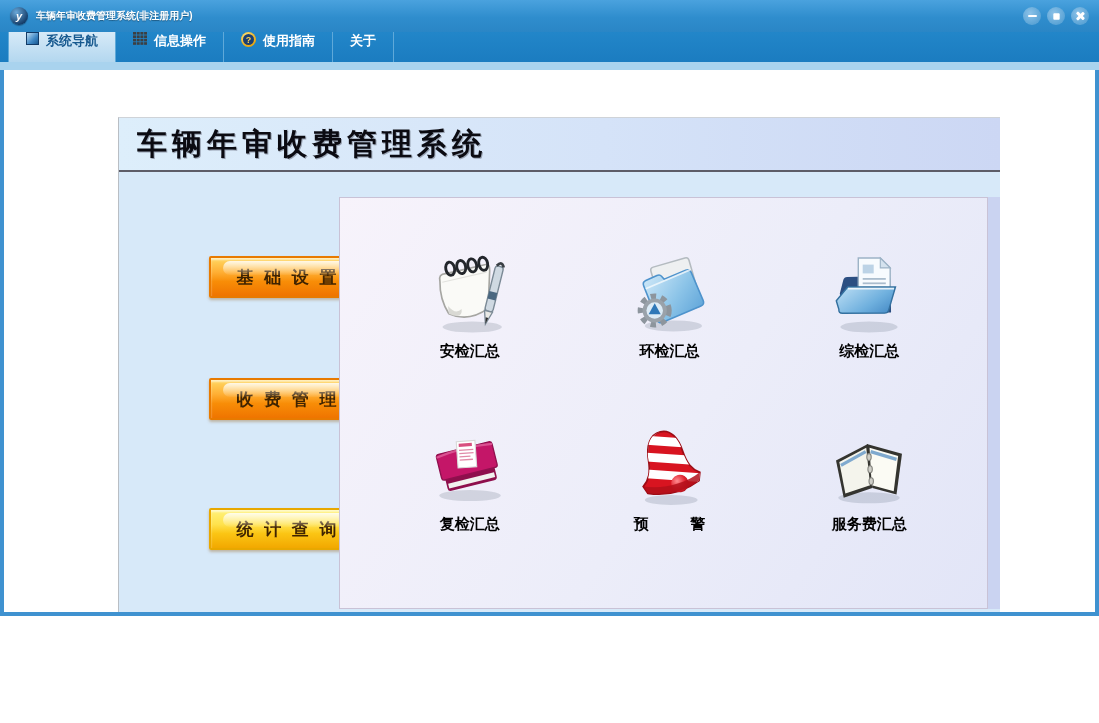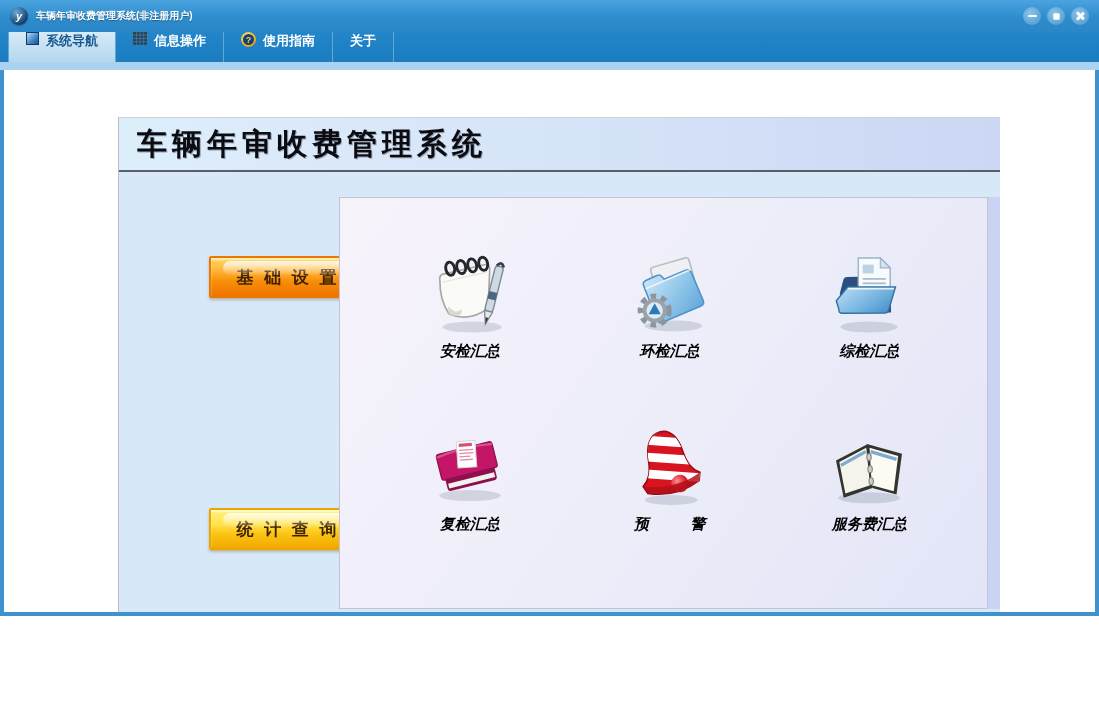--- a/index.html
+++ b/index.html
@@ -117,21 +117,21 @@
   }
   .shortcut-grid {
     display:grid; grid-template-columns:repeat(3,1fr);
     padding:52px 18px 0 30px; row-gap:62px;
   }
   .shortcut {
     display:flex; flex-direction:column; align-items:center; cursor:pointer; width:100%;
   }
   .shortcut svg { width:88px; height:88px; display:block; }
   .shortcut-label {
-    margin-top:4px; font-size:15px; font-weight:bold; color:#000; white-space:pre;font-style:italic;
+    margin-top:4px; font-size:15px; font-weight:bold; color:#000; white-space:pre;
   }
 </style>
 </head>
 <body>
 
 <div class="window">
 
   <div class="titlebar">
     <div class="app-logo">y</div>
     <div class="title-text">车辆年审收费管理系统(非注册用户)</div>
@@ -192,20 +192,21 @@
     <div class="panel">
 
       <div class="panel-header">
         <div class="panel-heading">车辆年审收费管理系统</div>
       </div>
 
       <div class="panel-body">
 
         <div class="nav-col">
           <button class="nav-btn nav-btn-1">基 础 设 置</button>
+          <button class="nav-btn nav-btn-2">收 费 管 理</button>
           <button class="nav-btn nav-btn-3 gold">统 计 查 询</button>
         </div>
 
         <div class="inner-panel">
           <div class="shortcut-grid">
 
             <div class="shortcut">
               <svg viewBox="0 0 80 80">
                 <ellipse cx="42" cy="70" rx="27" ry="5" fill="#20344c" opacity="0.15"></ellipse>
                 <g transform="rotate(-6 38 40)">

